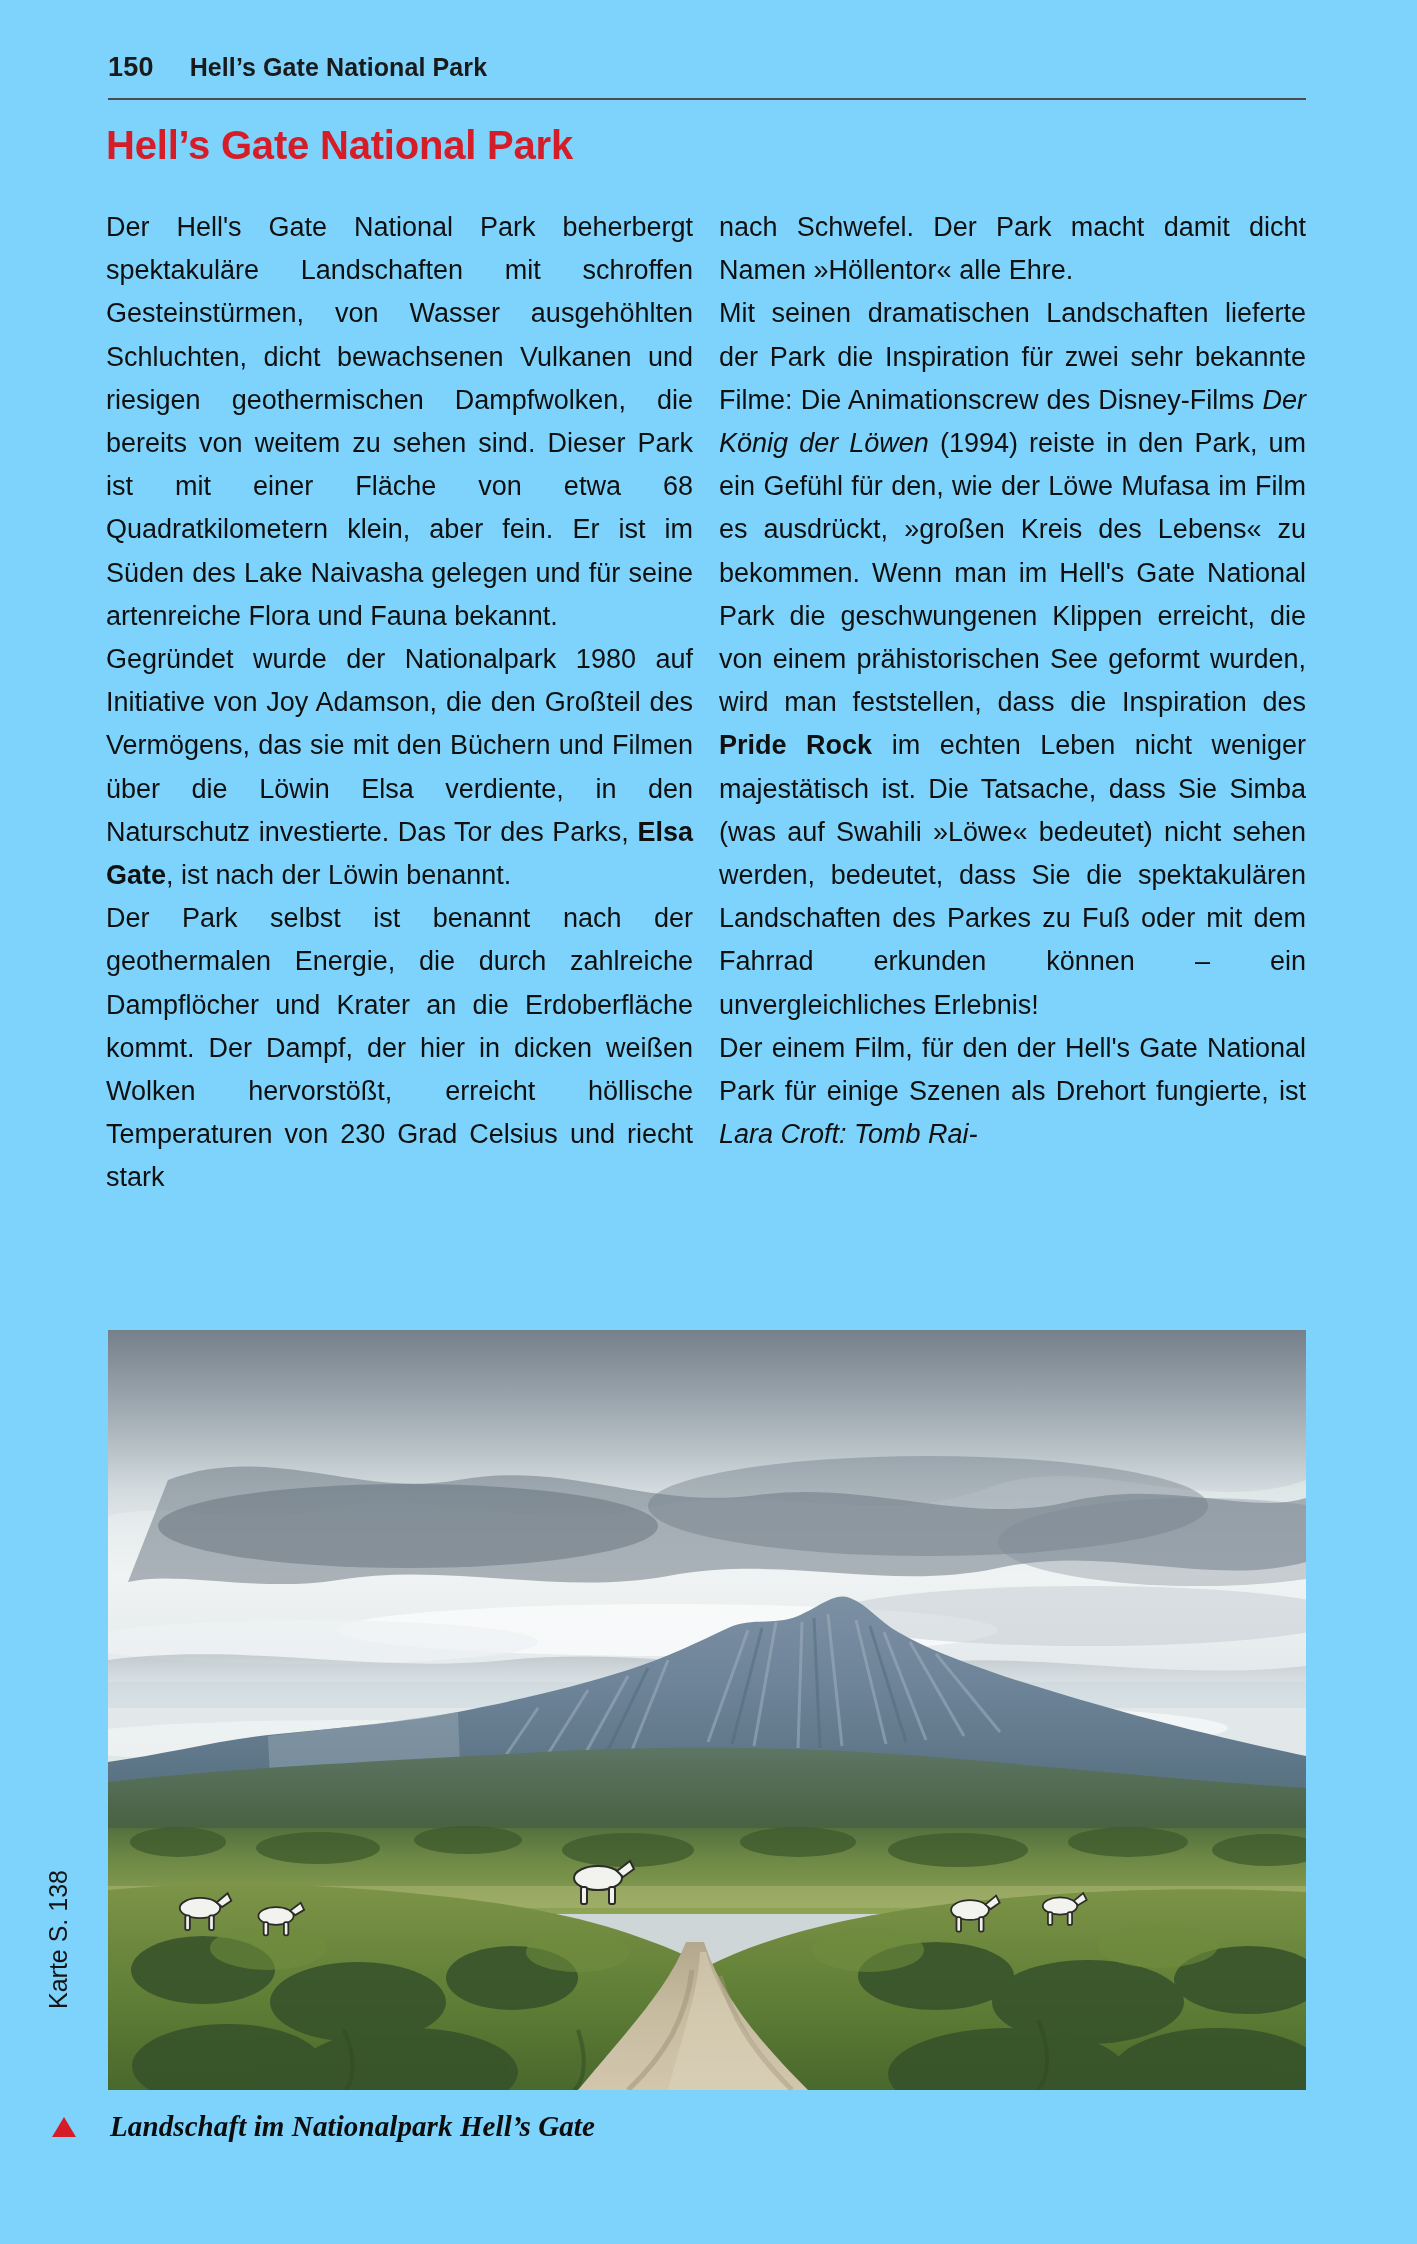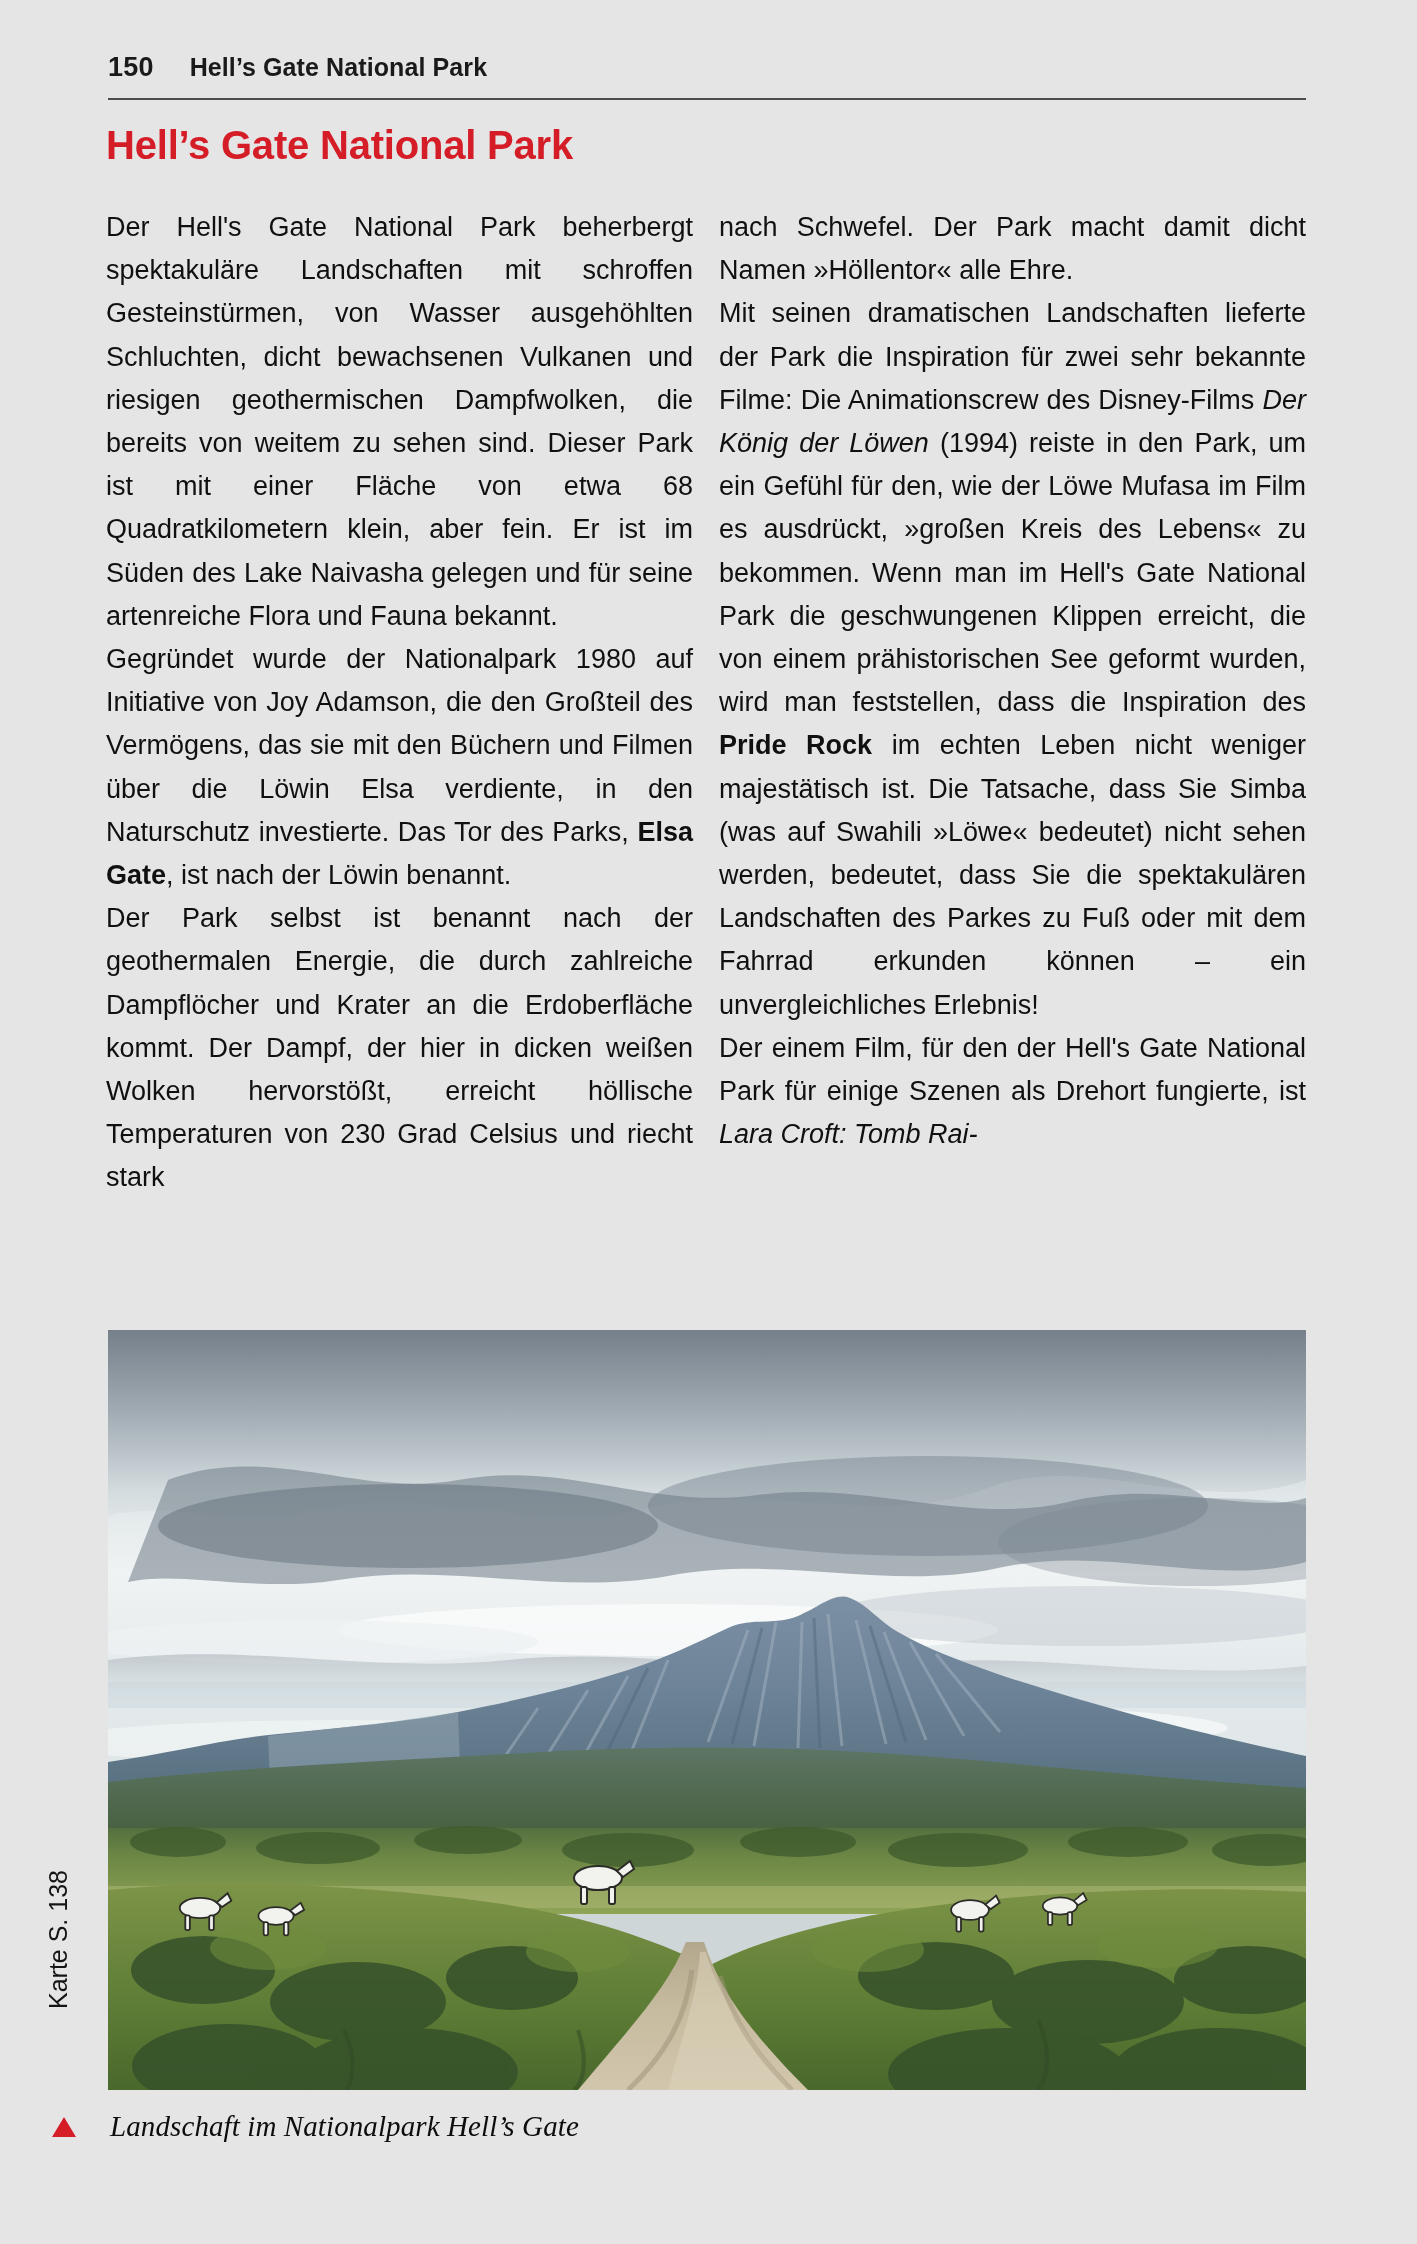--- a/index.html
+++ b/index.html
@@ -2,21 +2,21 @@
 <html><head>
 <meta charset="utf-8">
 <style>
   * { margin:0; padding:0; box-sizing:border-box; }
   html, body {
     width:1417px; height:2244px;
     background:#ffffff;
     font-family:"Liberation Sans", sans-serif;
     -webkit-font-smoothing:antialiased;
   }
-  .page { position:relative; width:1417px; height:2244px; background:#e5e5e5; overflow:hidden; }
+  .page { position:relative; width:1417px; height:2244px; background:#7dd3fc; overflow:hidden; }
 
   
   .runhead {
     position:absolute; left:108px; top:52px; width:1200px;
     display:flex; align-items:baseline; gap:36px;
   }
   .runhead .folio {
     font-size:27px; font-weight:700; color:#1a1a1a; letter-spacing:.2px;
   }
   .runhead .rtitle {
@@ -58,21 +58,21 @@
     position:absolute; left:108px; top:1330px;
     width:1198px; height:760px;
     overflow:hidden;
     background:#cfd6d8;
   }
   .photo svg { display:block; width:1198px; height:760px; }
 
   
   .caption-row {
     position:absolute; left:52px; top:2110px;
-    display:flex; align-items:center; gap:34px;
+    display:flex; align-items:center; gap:34px;font-weight:bold;
   }
   .tri {
     width:0; height:0;
     border-left:12px solid transparent;
     border-right:12px solid transparent;
     border-bottom:20px solid #d51d28;
   }
   .caption {
     font-family:"Liberation Serif", serif;
     font-style:italic;

